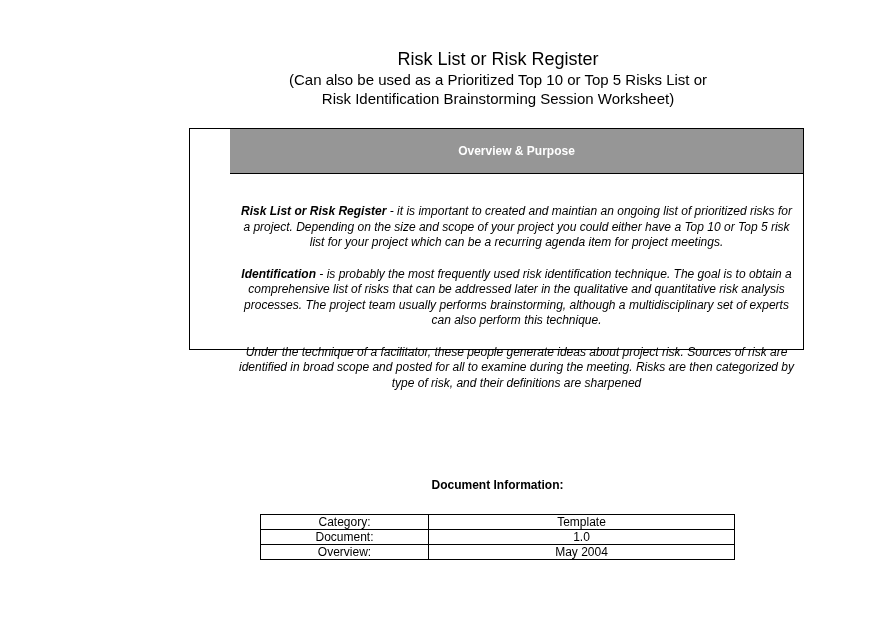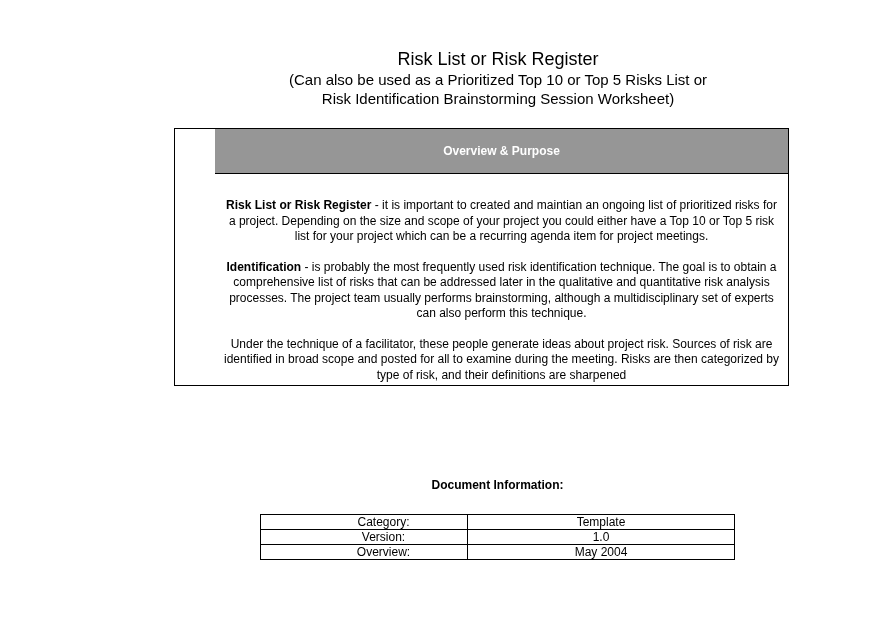--- a/index.html
+++ b/index.html
@@ -4,42 +4,42 @@
 <style>
   html, body { margin: 0; padding: 0; background: #ffffff; }
   body {
     width: 889px; height: 624px; position: relative; overflow: hidden;
     font-family: "Liberation Sans", sans-serif; color: #000;
   }
   .title-block { position: absolute; left: 0; top: 48px; width: 996px; text-align: center; }
   .main-title { font-size: 18px; line-height: 22px; }
   .subtitle { font-size: 15px; line-height: 19px; }
   .overview {
-    position: absolute; left: 174px; top: 128px; width: 615px; height: 258px;
+    position: absolute; left: 189px; top: 128px; width: 615px; height: 222px;
     border: 1px solid #000; box-sizing: border-box; padding-left: 40px;
   }
   .overview-header {
     height: 44px; background: #969696; border-bottom: 1px solid #000;
     color: #fff; font-weight: bold; font-size: 12px;
     display: flex; align-items: center; justify-content: center;
   }
   .overview-body { padding: 14px 8px 0 8px; font-size: 12px; line-height: 15.5px; text-align: center; }
-  .overview-body p { margin: 10px 0 15px 0; }
+  .overview-body p { margin: 16px 0 15px 0; font-style: italic; }
   .doc-info-title {
     position: absolute; left: 260px; top: 471px; width: 475px; text-align: center;
     font-weight: bold; font-size: 12px; margin-top: 7px;
   }
   table.doc-info {
     position: absolute; left: 260px; top: 514px; width: 475px;
     border-collapse: collapse; font-size: 12px;
   }
   table.doc-info td {
     border: 1px solid #000; text-align: center; height: 14px; padding: 0; line-height: 14px;
   }
-  table.doc-info td.label { width: 167px; padding-left: 39px; }
+  table.doc-info td.label { width: 167px; }
 </style>
 </head>
 <body>
 
 <div class="title-block">
   <div class="main-title">Risk List or Risk Register</div>
   <div class="subtitle">(Can also be used as a Prioritized Top 10 or Top 5 Risks List or</div>
   <div class="subtitle">Risk Identification Brainstorming Session Worksheet)</div>
 </div>
 
@@ -54,21 +54,21 @@
 
 <div class="doc-info-title">Document Information:</div>
 
 <table class="doc-info">
   <tbody>
       <tr>
     <td class="label">Category:</td>
     <td>Template</td>
   </tr>
   <tr>
-    <td class="label">Version:</td>
+    <td class="label">Document:</td>
     <td>1.0</td>
   </tr>
   <tr>
     <td class="label">Overview:</td>
     <td>May 2004</td>
   </tr>
 </tbody>
   </table>
 
 </body></html>

